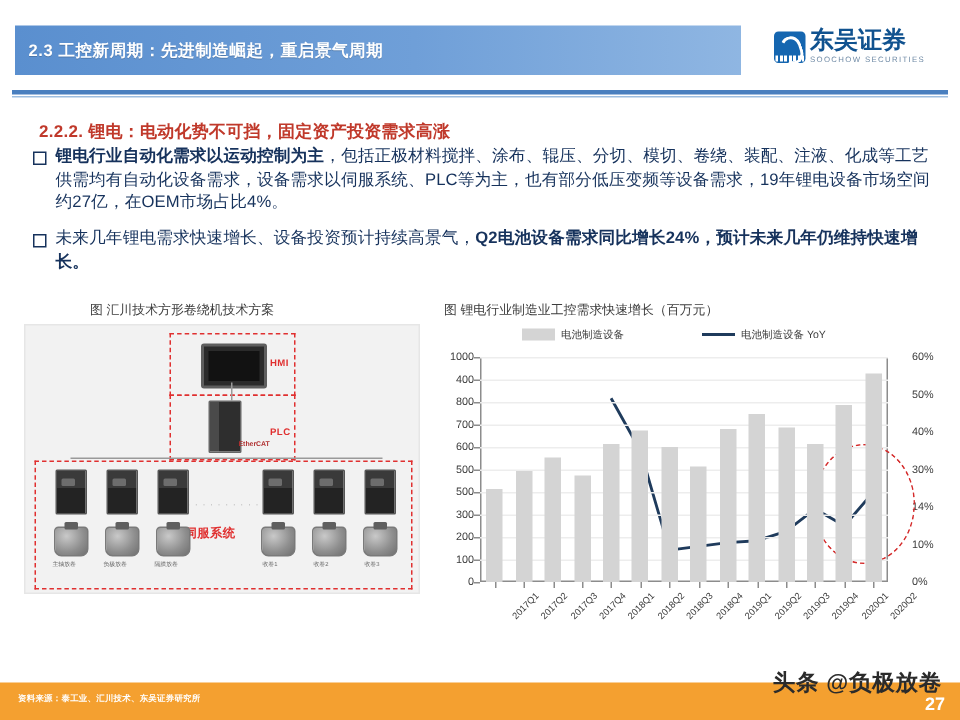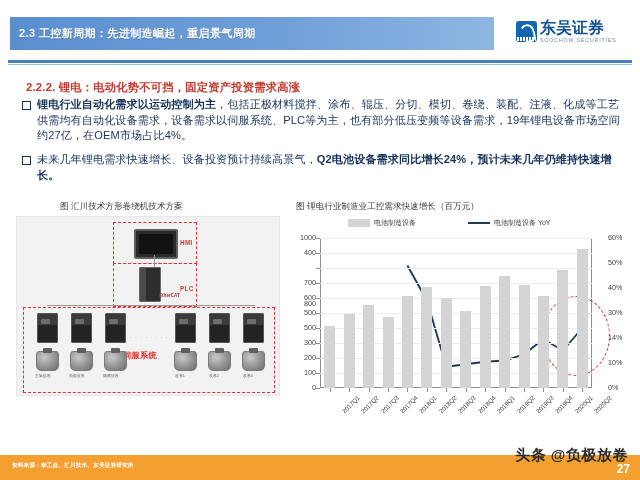--- a/index.html
+++ b/index.html
@@ -243,21 +243,21 @@
 
   <div id="ylabels-left">
       <div class="ylab" style="top: 145px;">0</div>
       <div class="ylab" style="top: 130px;">100</div>
       <div class="ylab" style="top: 115px;">200</div>
       <div class="ylab" style="top: 100px;">300</div>
       <div class="ylab" style="top: 85px;">500</div>
       <div class="ylab" style="top: 70px;">500</div>
       <div class="ylab" style="top: 55px;">600</div>
       <div class="ylab" style="top: 40px;">700</div>
-      <div class="ylab" style="top: 25px; margin-top: 36px;">800</div>
+      <div class="ylab" style="top: 25px;">800</div>
       <div class="ylab" style="top: 10px;">400</div>
       <div class="ylab" style="top: -5px;">1000</div>
     </div>
   <div id="ylabels-right">
       <div class="ylab-r" style="top: 145px;">0%</div>
       <div class="ylab-r" style="top: 120px;">10%</div>
       <div class="ylab-r" style="top: 95px;">14%</div>
       <div class="ylab-r" style="top: 70px;">30%</div>
       <div class="ylab-r" style="top: 45px;">40%</div>
       <div class="ylab-r" style="top: 20px;">50%</div>

